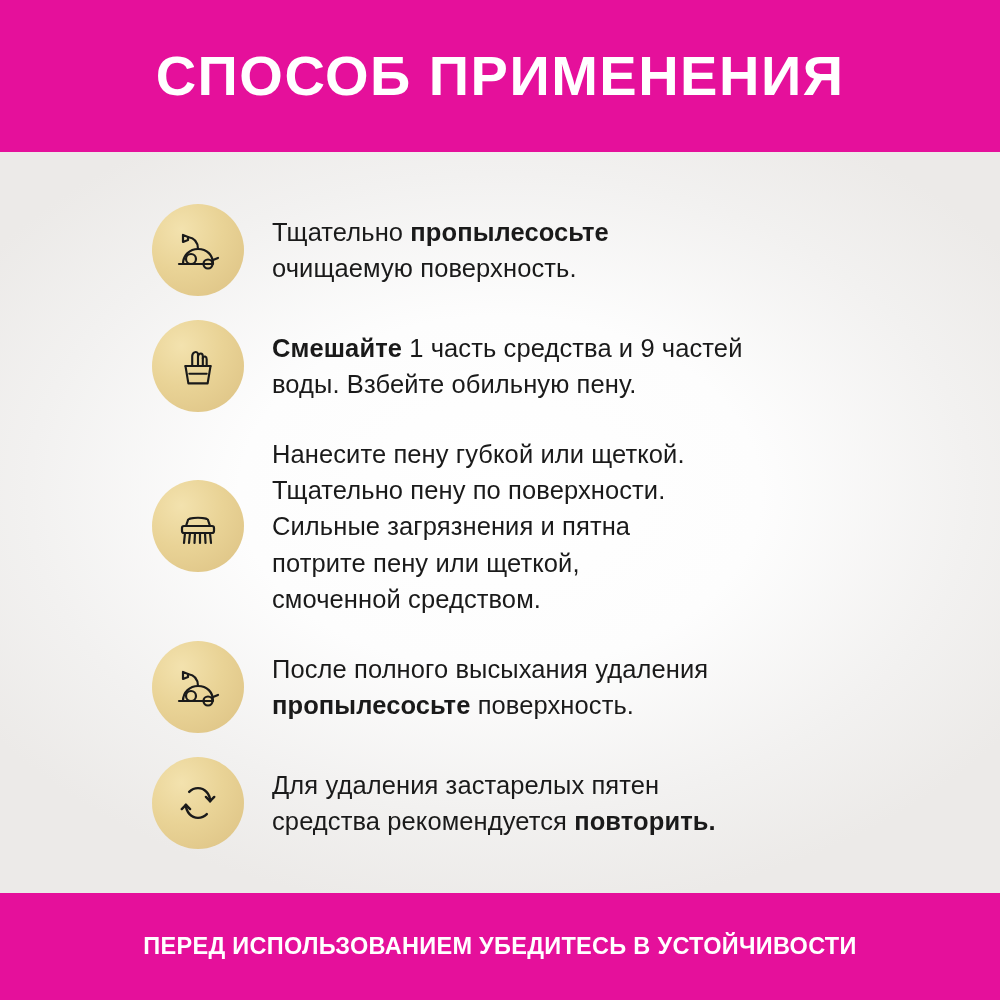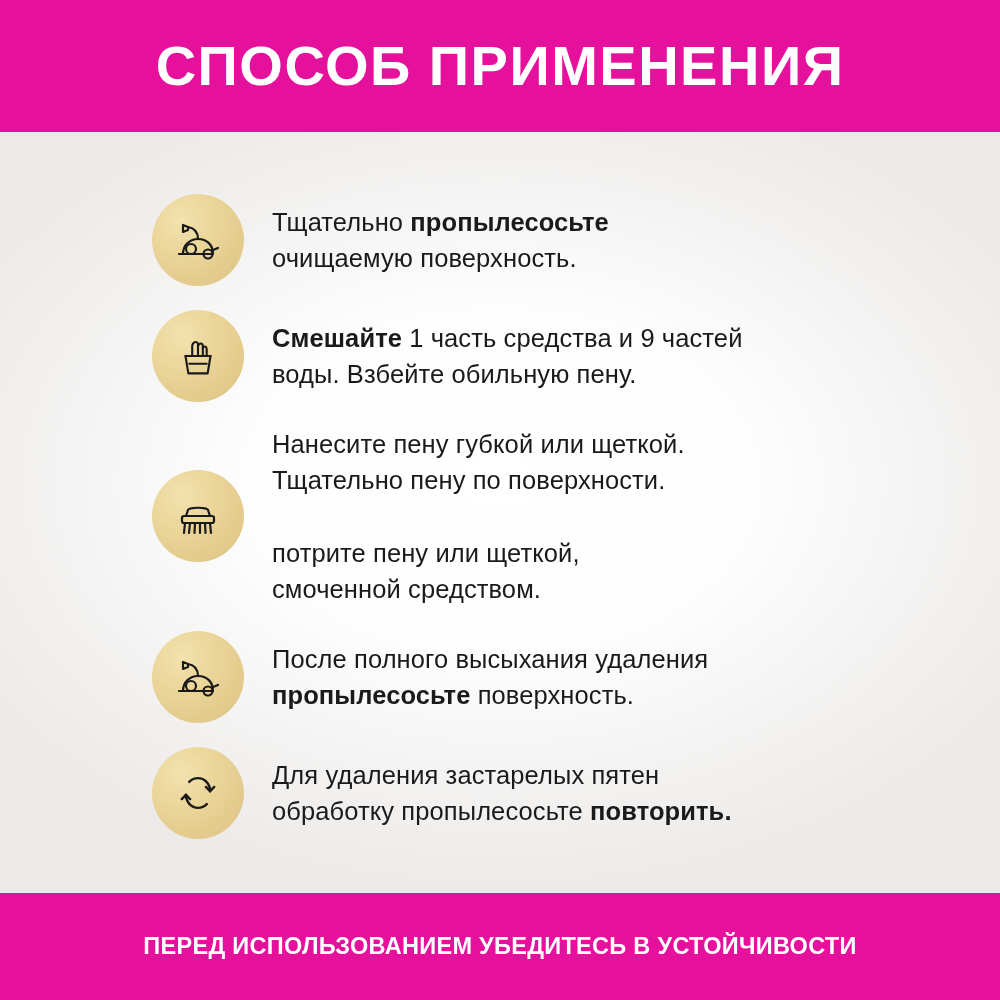--- a/index.html
+++ b/index.html
@@ -18,21 +18,21 @@
     width: 1000px;
     height: 1000px;
     background: #ffffff;
     display: flex;
     flex-direction: column;
   }
 
   
   .header {
     background: #e5109b;
-    height: 132px;
+    height: 152px;
     display: flex;
     align-items: center;
     justify-content: center;
     flex: 0 0 auto;
   }
   .header-title {
     color: #ffffff;
     font-size: 56px;
     font-weight: bold;
     letter-spacing: 1.5px;
@@ -171,21 +171,21 @@
               <path d="M25 35 L24.5 45"></path>
               <path d="M30 35 L30 45"></path>
               <path d="M35 35 L35.5 45"></path>
               <path d="M40 35 L41 45"></path>
             </svg>
           </span>
         </div>
         <div class="step-text">
           <span>Нанесите пену губкой или щеткой.</span><br>
           <span>Тщательно пену по поверхности.</span><br>
-          <br>
+          <span>Сильные загрязнения и пятна</span><br>
           <span>потрите пену или щеткой,</span><br>
           <span>смоченной средством.</span>
         </div>
       </div>
 
       <div class="step">
         <div class="badge">
           <span>
             <svg width="56" height="56" viewBox="0 0 56 56" fill="none" stroke="#1a1a1a" stroke-width="2.2" stroke-linecap="round" stroke-linejoin="round">
               <path d="M13 42 C13 33 20 27 28 27 C37 27 43 33 43 42 Z"></path>
@@ -212,21 +212,21 @@
               <path d="M41 26 C41 18 35 12 28 12 C24 12 21 13.5 18.5 16"></path>
               <path d="M41 26 L45.5 21.5"></path>
               <path d="M41 26 L36.5 21.5"></path>
               <path d="M15 30 L10.5 34.5"></path>
               <path d="M15 30 L19.5 34.5"></path>
             </svg>
           </span>
         </div>
         <div class="step-text">
           <span>Для удаления застарелых пятен</span><br>
-          <span>обработку пропылесосьте </span><b>повторить.</b>
+          <span>средства рекомендуется </span><b>повторить.</b>
         </div>
       </div>
 
     </div>
   </div>
 
   <div class="footer">
     <div class="footer-text">
       <span>ПЕРЕД ИСПОЛЬЗОВАНИЕМ УБЕДИТЕСЬ В УСТОЙЧИВОСТИ</span><br>
     </div>

